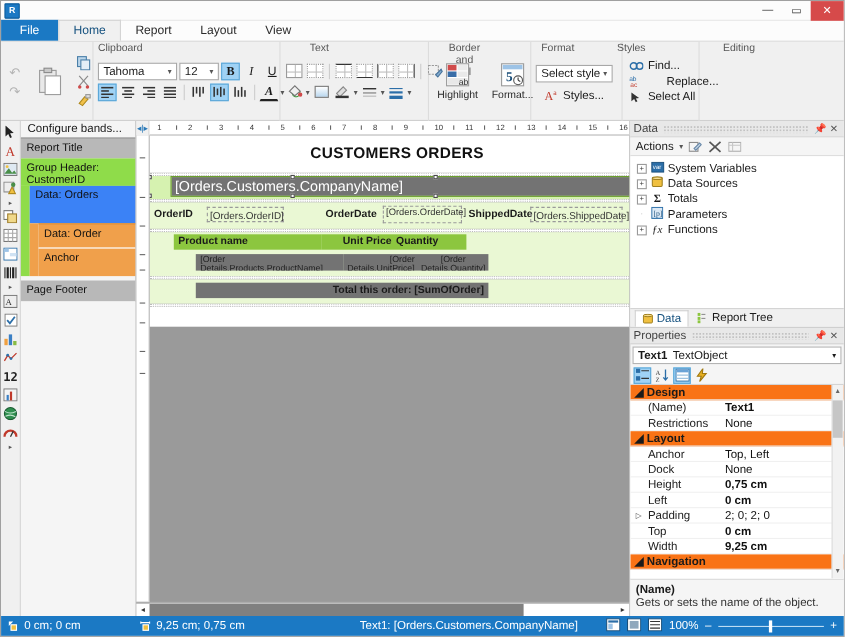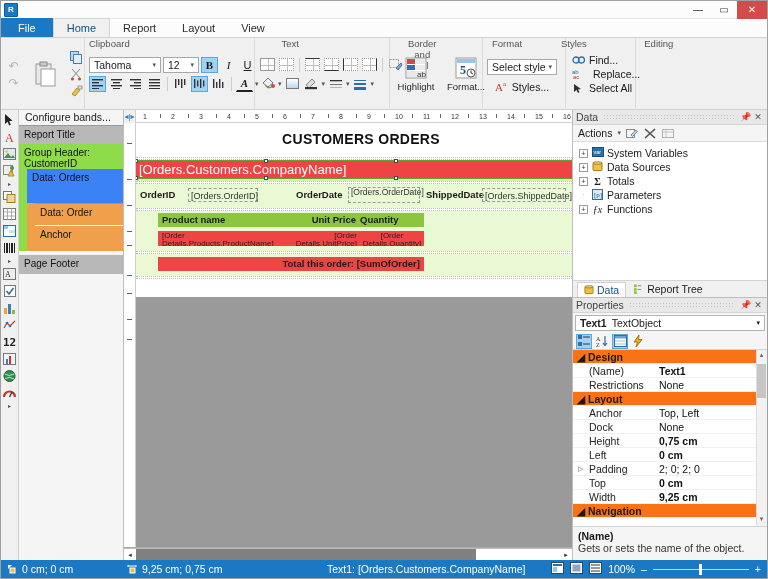--- a/index.html
+++ b/index.html
@@ -126,21 +126,21 @@
   .bandgap { height:3px; background:#fff; border-top:1px dotted #bbb;
              border-bottom:1px dotted #bbb; }
 
   .rtitle { text-align:center; font-size:14px; font-weight:bold; padding-top:8px;
             letter-spacing:0.3px; color:#111; }
 
   .obj { position:absolute; font-size:9px; }
   .selbox { outline:1px solid #6b9e2e; }
   .handle { position:absolute; width:4px; height:4px; background:#fff;
             border:1px solid #4a4a4a; }
-  .grn { background:#ef4444; }
+  .grn { background:#737373;margin-left:20px; }
   .grnhdr { background:#8cc63f; font-weight:bold; font-size:9.5px; }
   .bigfield { color:#fff; font-size:13px; padding-left:3px; }
   .dashbox { border:1px dashed #9a9a9a; }
 
   
   .rightcol { width:195px; background:#f5f5f5; border-left:1px solid #bdbdbd;
               display:flex; flex-direction:column; }
   .panelhdr { height:15px; background:#e8e8e8; display:flex; align-items:center;
               padding:0 3px; font-size:10.5px; color:#444;
               border-bottom:1px solid #d4d4d4; }
@@ -489,21 +489,21 @@
 
     <div class="rgroup" style="width:70px">
       <div class="rgbody" style="flex-direction:column;justify-content:center;gap:2px;align-items:flex-start;padding-left:6px">
         <div style="display:flex;align-items:center;gap:4px">
           <svg width="13" height="11" viewBox="0 0 13 11">
             <circle cx="4" cy="5" r="3" fill="none" stroke="#2b6ea8" stroke-width="1.3"></circle>
             <circle cx="9.5" cy="5" r="3" fill="none" stroke="#2b6ea8" stroke-width="1.3"></circle>
           </svg>
           <span style="font-size:10.5px">Find...</span>
         </div>
-        <div style="display:flex;align-items:flex-start;gap:8px">
+        <div style="display:flex;align-items:flex-start;gap:21px">
           <svg width="13" height="11" viewBox="0 0 13 11">
             <text x="0" y="6" font-size="6" fill="#2b6ea8" font-family="sans-serif">ab</text>
             <text x="1" y="11" font-size="6" fill="#c0392b" font-family="sans-serif">ac</text>
           </svg>
           <span style="font-size:10.5px">Replace...</span>
         </div>
         <div style="display:flex;align-items:center;gap:4px">
           <svg width="13" height="11" viewBox="0 0 13 11">
             <path d="M2 1 L2 9 L4.5 7 L6 10 L7.5 9 L6 6.5 L9 6 Z" fill="#333"></path>
           </svg>

